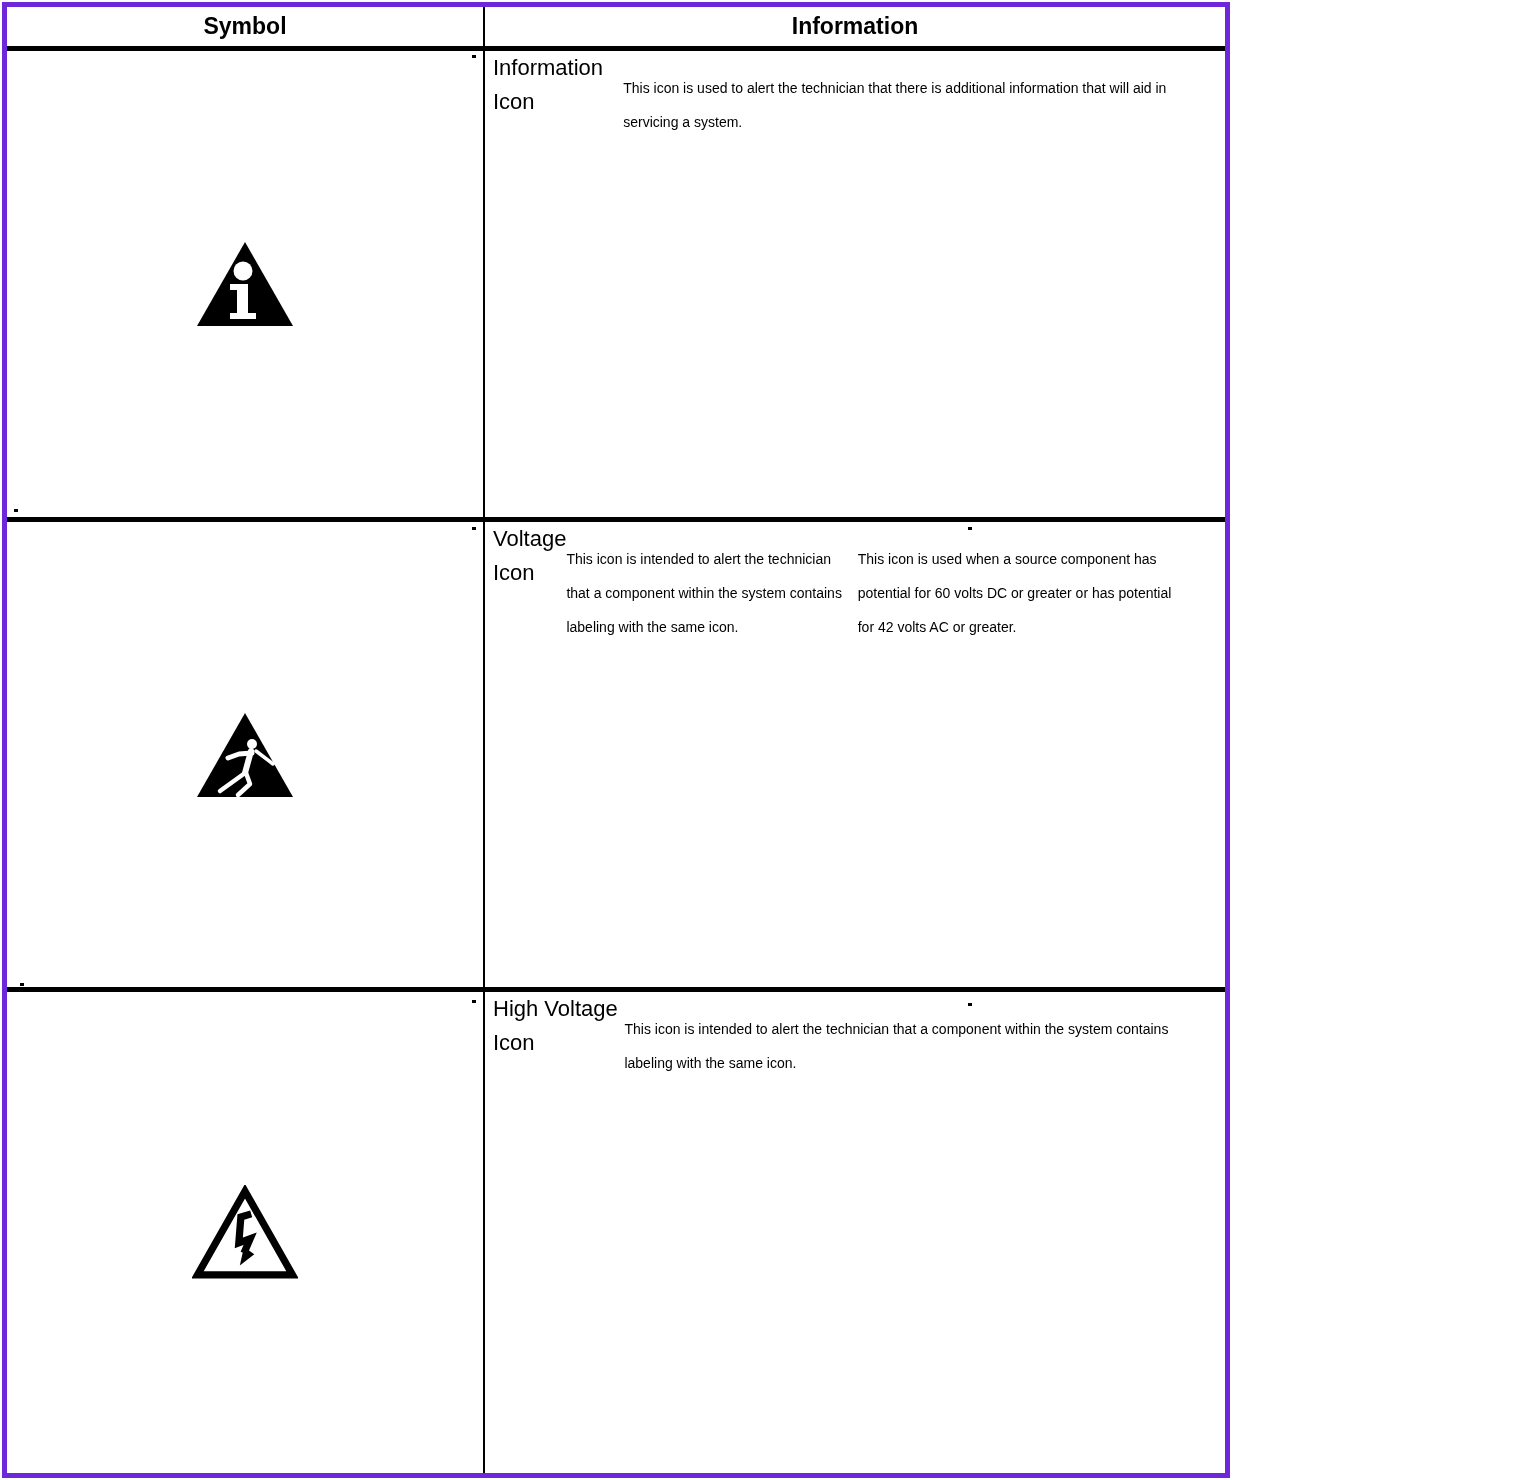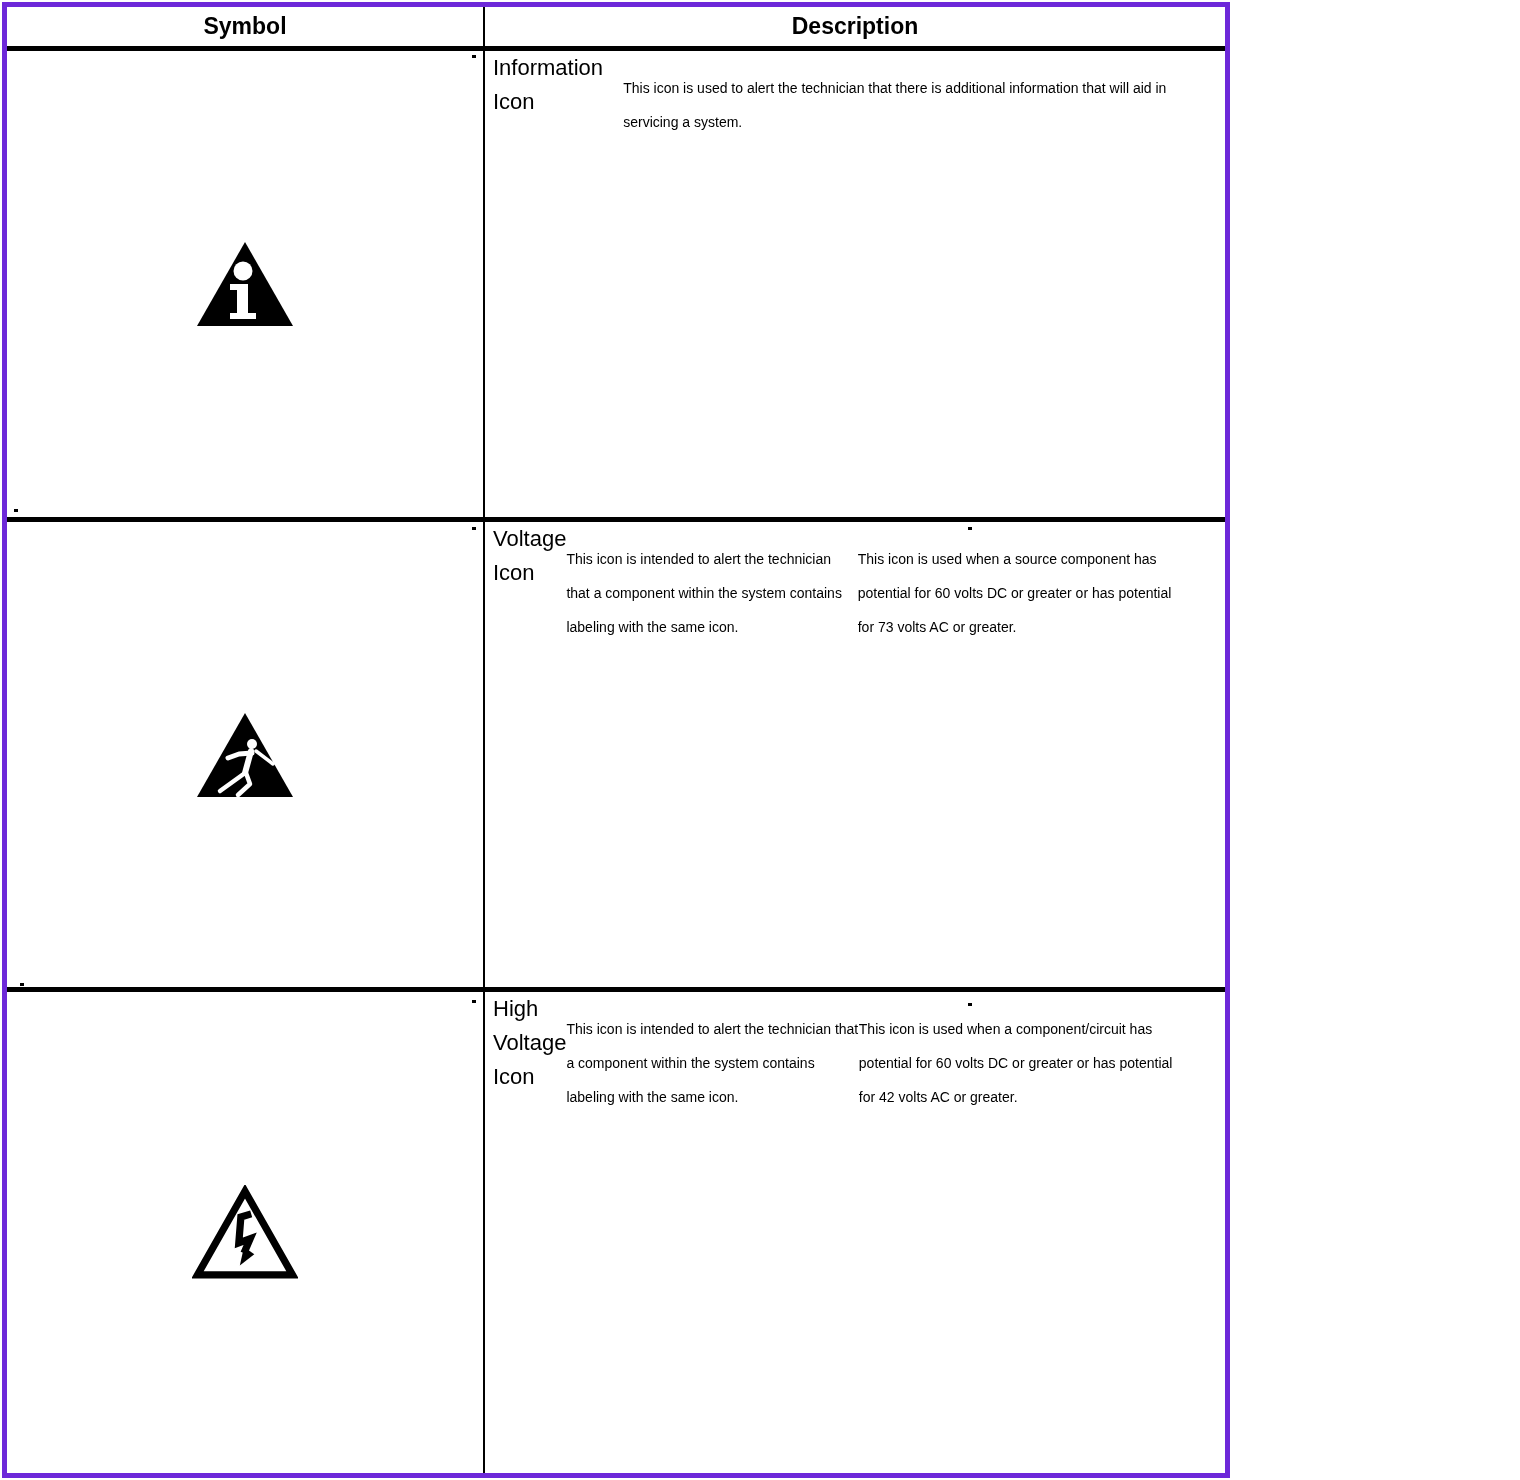--- a/index.html
+++ b/index.html
@@ -40,21 +40,21 @@
   .speck{position:absolute;width:4px;height:3px;background:#000;}
 </style>
 </head>
 <body>
 
 <div class="table">
 
   <div class="row header-row">
     <div class="sym-col header-cell">Symbol</div>
     <div class="vdiv"></div>
-    <div class="header-cell desc-header">Description</div>
+    <div class="header-cell desc-header">Information</div>
   </div>
   <div class="hline"></div>
 
   <div class="row row-1">
     <div class="sym-col">
       <svg class="icon-svg" width="100" height="88" viewBox="0 0 100 88">
         <polygon points="50,2 98,86 2,86" fill="#000"></polygon>
         <circle cx="48" cy="31" r="9.5" fill="#fff"></circle>
         <rect x="42" y="44" width="11" height="31" fill="#fff"></rect>
         <rect x="35" y="44" width="8" height="6" fill="#fff"></rect>
@@ -79,38 +79,37 @@
         <path d="M61 40 L78 53" stroke="#fff" stroke-width="3.5" fill="none" stroke-linecap="round"></path>
         <path d="M56 40 L50 62" stroke="#fff" stroke-width="6" fill="none" stroke-linecap="round"></path>
         <path d="M50 62 L25 80" stroke="#fff" stroke-width="4.5" fill="none" stroke-linecap="round"></path>
         <path d="M51 62 L55 73 L43 84" stroke="#fff" stroke-width="4.5" fill="none" stroke-linecap="round" stroke-linejoin="round"></path>
       </svg>
     </div>
     <div class="vdiv"></div>
     <div class="desc-col">
       <div class="row-title">Voltage Icon</div>
       <div class="para">This icon is intended to alert the technician that a component within the system contains labeling with the same icon.</div>
-      <div class="para">This icon is used when a source component has potential for 60 volts DC or greater or has potential for 73 volts AC or greater.</div>
+      <div class="para">This icon is used when a source component has potential for 60 volts DC or greater or has potential for 42 volts AC or greater.</div>
     </div>
   </div>
   <div class="hline"></div>
 
   <div class="row row-3">
     <div class="sym-col">
       <svg class="icon-svg" width="106" height="95" viewBox="0 0 100 92">
         <polygon points="50,6 96,87 4,87" fill="#fff" stroke="#000" stroke-width="7" stroke-linejoin="miter"></polygon>
         <path d="M56 28 L46 31 L44 56 L55 52 L49 66" fill="none" stroke="#000" stroke-width="7" stroke-linejoin="miter"></path>
         <polygon points="45,78 59,67 49,60" fill="#000"></polygon>
       </svg>
     </div>
     <div class="vdiv"></div>
     <div class="desc-col">
       <div class="row-title">High Voltage Icon</div>
       <div class="para">This icon is intended to alert the technician that a component within the system contains labeling with the same icon.</div>
-      <div class="para">This icon is used when a component/circuit has potential for 60 volts DC or greater or has potential for 42 volts AC or greater.</div>
     </div>
   </div>
 
 </div>
 
 <div class="speck" style="left:472px;top:55px;"></div>
 <div class="speck" style="left:14px;top:509px;"></div>
 <div class="speck" style="left:472px;top:527px;"></div>
 <div class="speck" style="left:968px;top:527px;"></div>
 <div class="speck" style="left:20px;top:983px;"></div>

